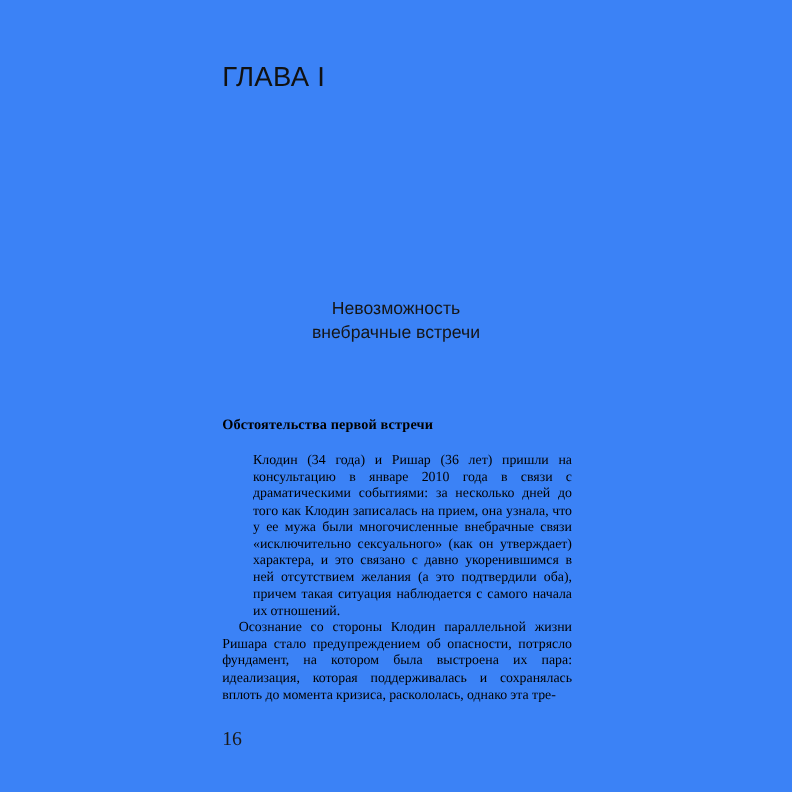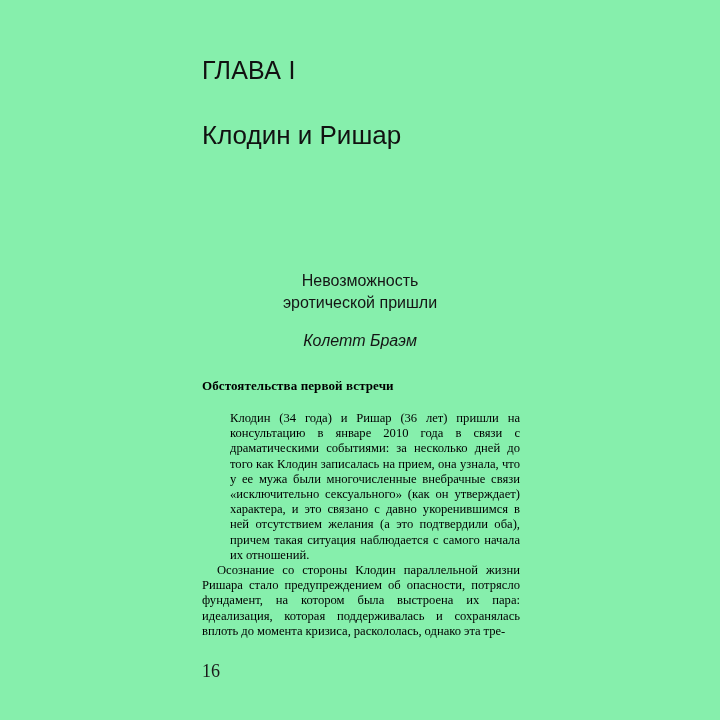--- a/index.html
+++ b/index.html
@@ -11,21 +11,21 @@
     height: 720px;
     background: #ffffff;
     font-family: "Liberation Serif", serif;
     color: #000000;
     overflow: hidden;
   }
   .page {
     position: relative;
     width: 720px;
     height: 720px;
-    background: #86efac;
+    background: #3b82f6;
   }
 
   
   .chapter-block {
     position: absolute;
     left: 202px;
     top: 55px;
     width: 340px;
   }
   .chapter-label {
@@ -120,27 +120,25 @@
     color: #1a1a1a;
   }
 </style>
 </head>
 <body>
 
 <div class="page">
 
   <div class="chapter-block">
     <div class="chapter-label">ГЛАВА I</div>
-    <div class="chapter-title">Клодин и Ришар</div>
   </div>
 
   <div class="article-head">
     <div class="article-title">Невозможность</div>
-    <div class="article-title">эротической пришли</div>
-    <div class="article-author">Колетт Браэм</div>
+    <div class="article-title">внебрачные встречи</div>
   </div>
 
   <div class="body-column">
     <div class="subheading">Обстоятельства первой встречи</div>
     <p class="body-para first">Клодин (34 года) и Ришар (36 лет) пришли на консульта­цию в январе 2010 года в связи с драматическими собы­тиями: за несколько дней до того как Клодин записалась на прием, она узнала, что у ее мужа были многочислен­ные внебрачные связи «исключительно сексуального» (как он утверждает) характера, и это связано с давно уко­ренившимся в ней отсутствием желания (а это подтвер­дили оба), причем такая ситуация наблюдается с само­го начала их отношений.</p>
     <p class="body-para indented">Осознание со стороны Клодин параллельной жиз­ни Ришара стало предупреждением об опасности, по­трясло фундамент, на котором была выстроена их пара: идеализация, которая поддерживалась и сохранялась вплоть до момента кризиса, раскололась, однако эта тре-</p>
   </div>
 
   <div class="folio">16</div>
 

